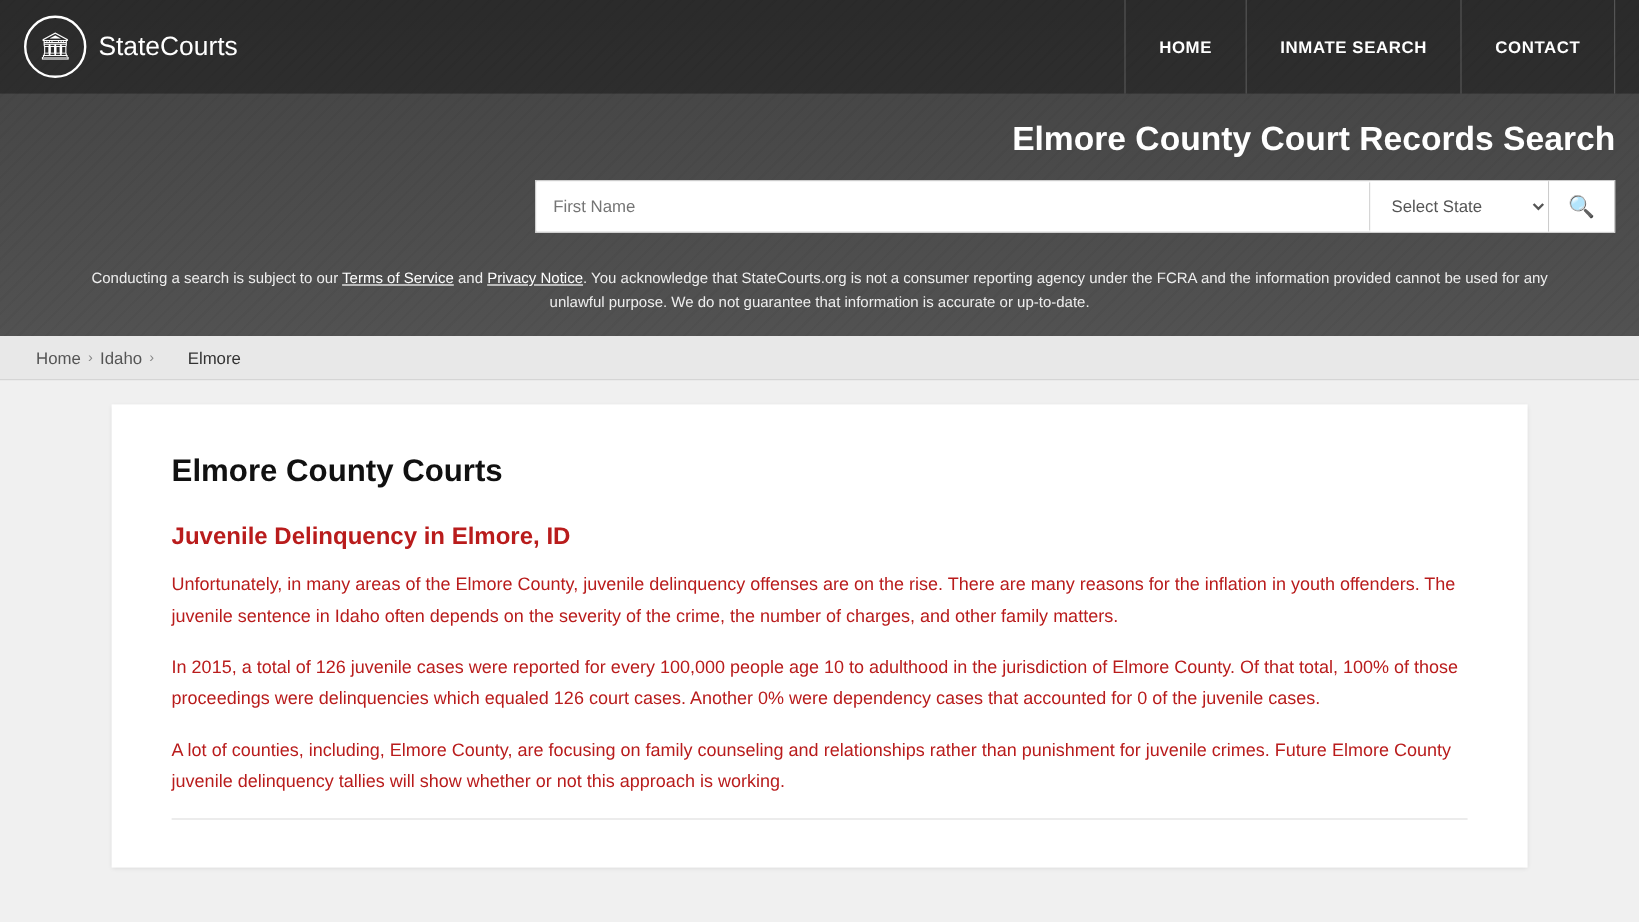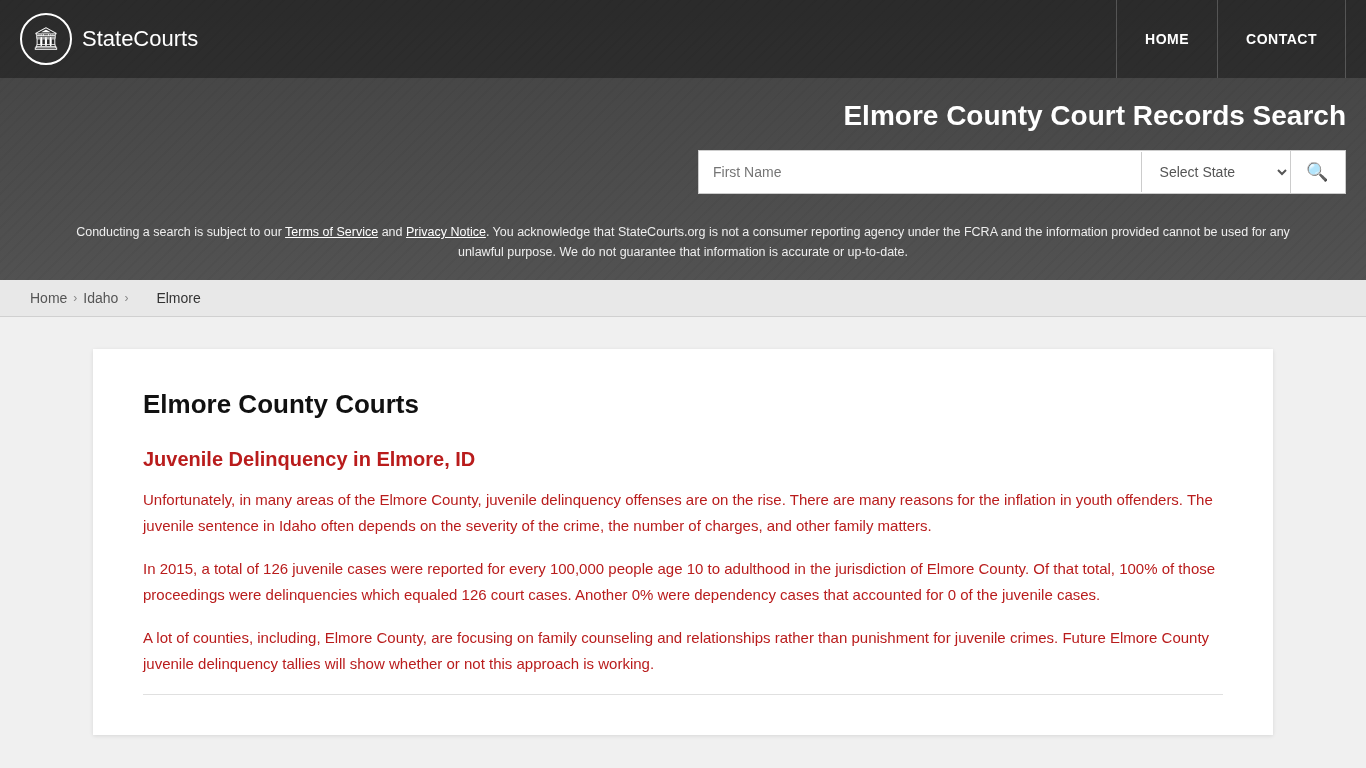--- a/index.html
+++ b/index.html
@@ -100,21 +100,21 @@
       font-weight: bold;
       margin-bottom: 18px;
       text-align: center;
     }
 
     .search-bar {
       display: flex;
       align-items: center;
       background: white;
       border: 1px solid #ccc;
-      width: 648px;
+      width: 900px;
       max-width: 95%;
     }
 
     .search-bar input[type="text"] {
       flex: 1;
       border: none;
       outline: none;
       padding: 12px 14px;
       font-size: 14px;
       color: #999;
@@ -190,21 +190,21 @@
 
     
     .main-wrapper {
       background: #f0f0f0;
       padding: 20px 40px 40px;
     }
 
     .content-card {
       background: white;
       max-width: 1180px;
-      margin: 12px auto;
+      margin: 0 auto;
       padding: 40px 50px 40px;
       box-shadow: 0 1px 4px rgba(0,0,0,0.1);
     }
 
     .county-title {
       font-size: 26px;
       font-weight: bold;
       color: #111;
       margin-bottom: 28px;
     }
@@ -235,20 +235,21 @@
 <div class="hero">
   <div class="hero-bg"></div>
 
   <nav class="navbar">
     <a class="logo-area" href="#">
       <div class="logo-icon">🏛</div>
       <span class="logo-text">StateCourts</span>
     </a>
     <div class="nav-links">
       <a class="nav-link" href="#">HOME</a>
+      <a class="nav-link" href="#">INMATE SEARCH</a>
       <a class="nav-link" href="#">CONTACT</a>
     </div>
   </nav>
 
   <div class="hero-content">
     <h1 class="hero-title">Elmore County Court Records Search</h1>
 
     <div class="search-bar">
       <input type="text" placeholder="First Name" style="">
       <select>

